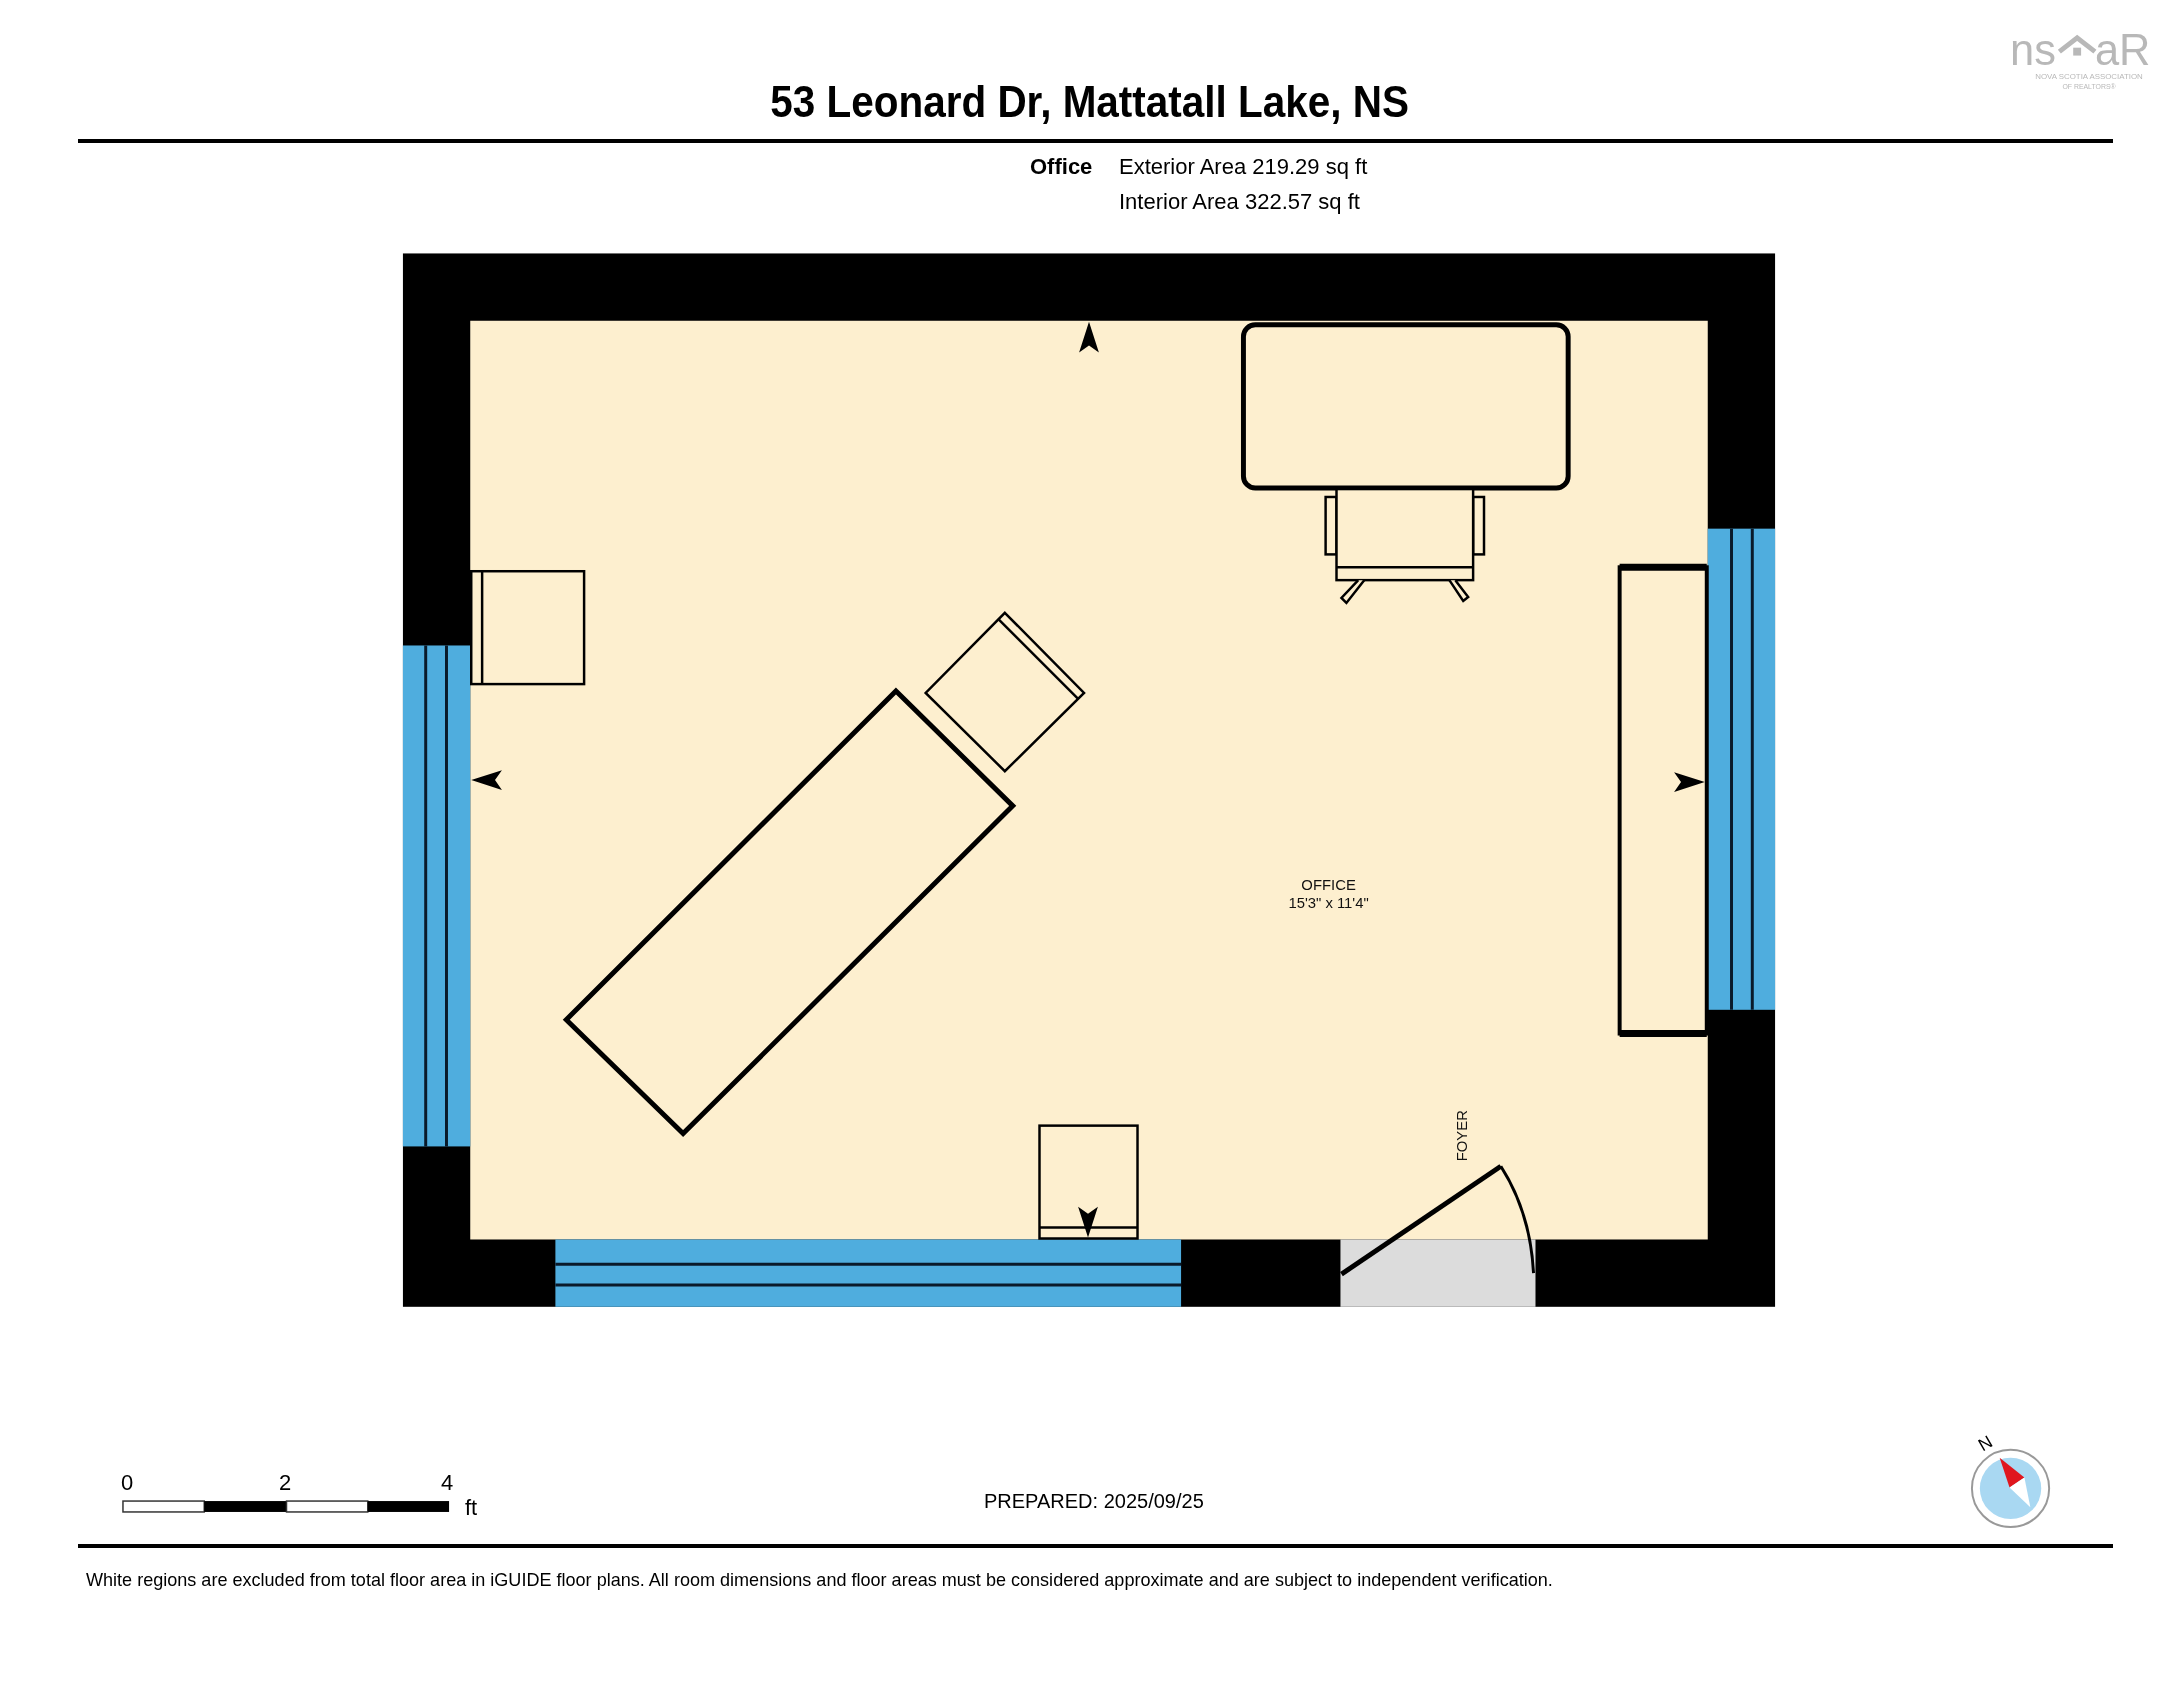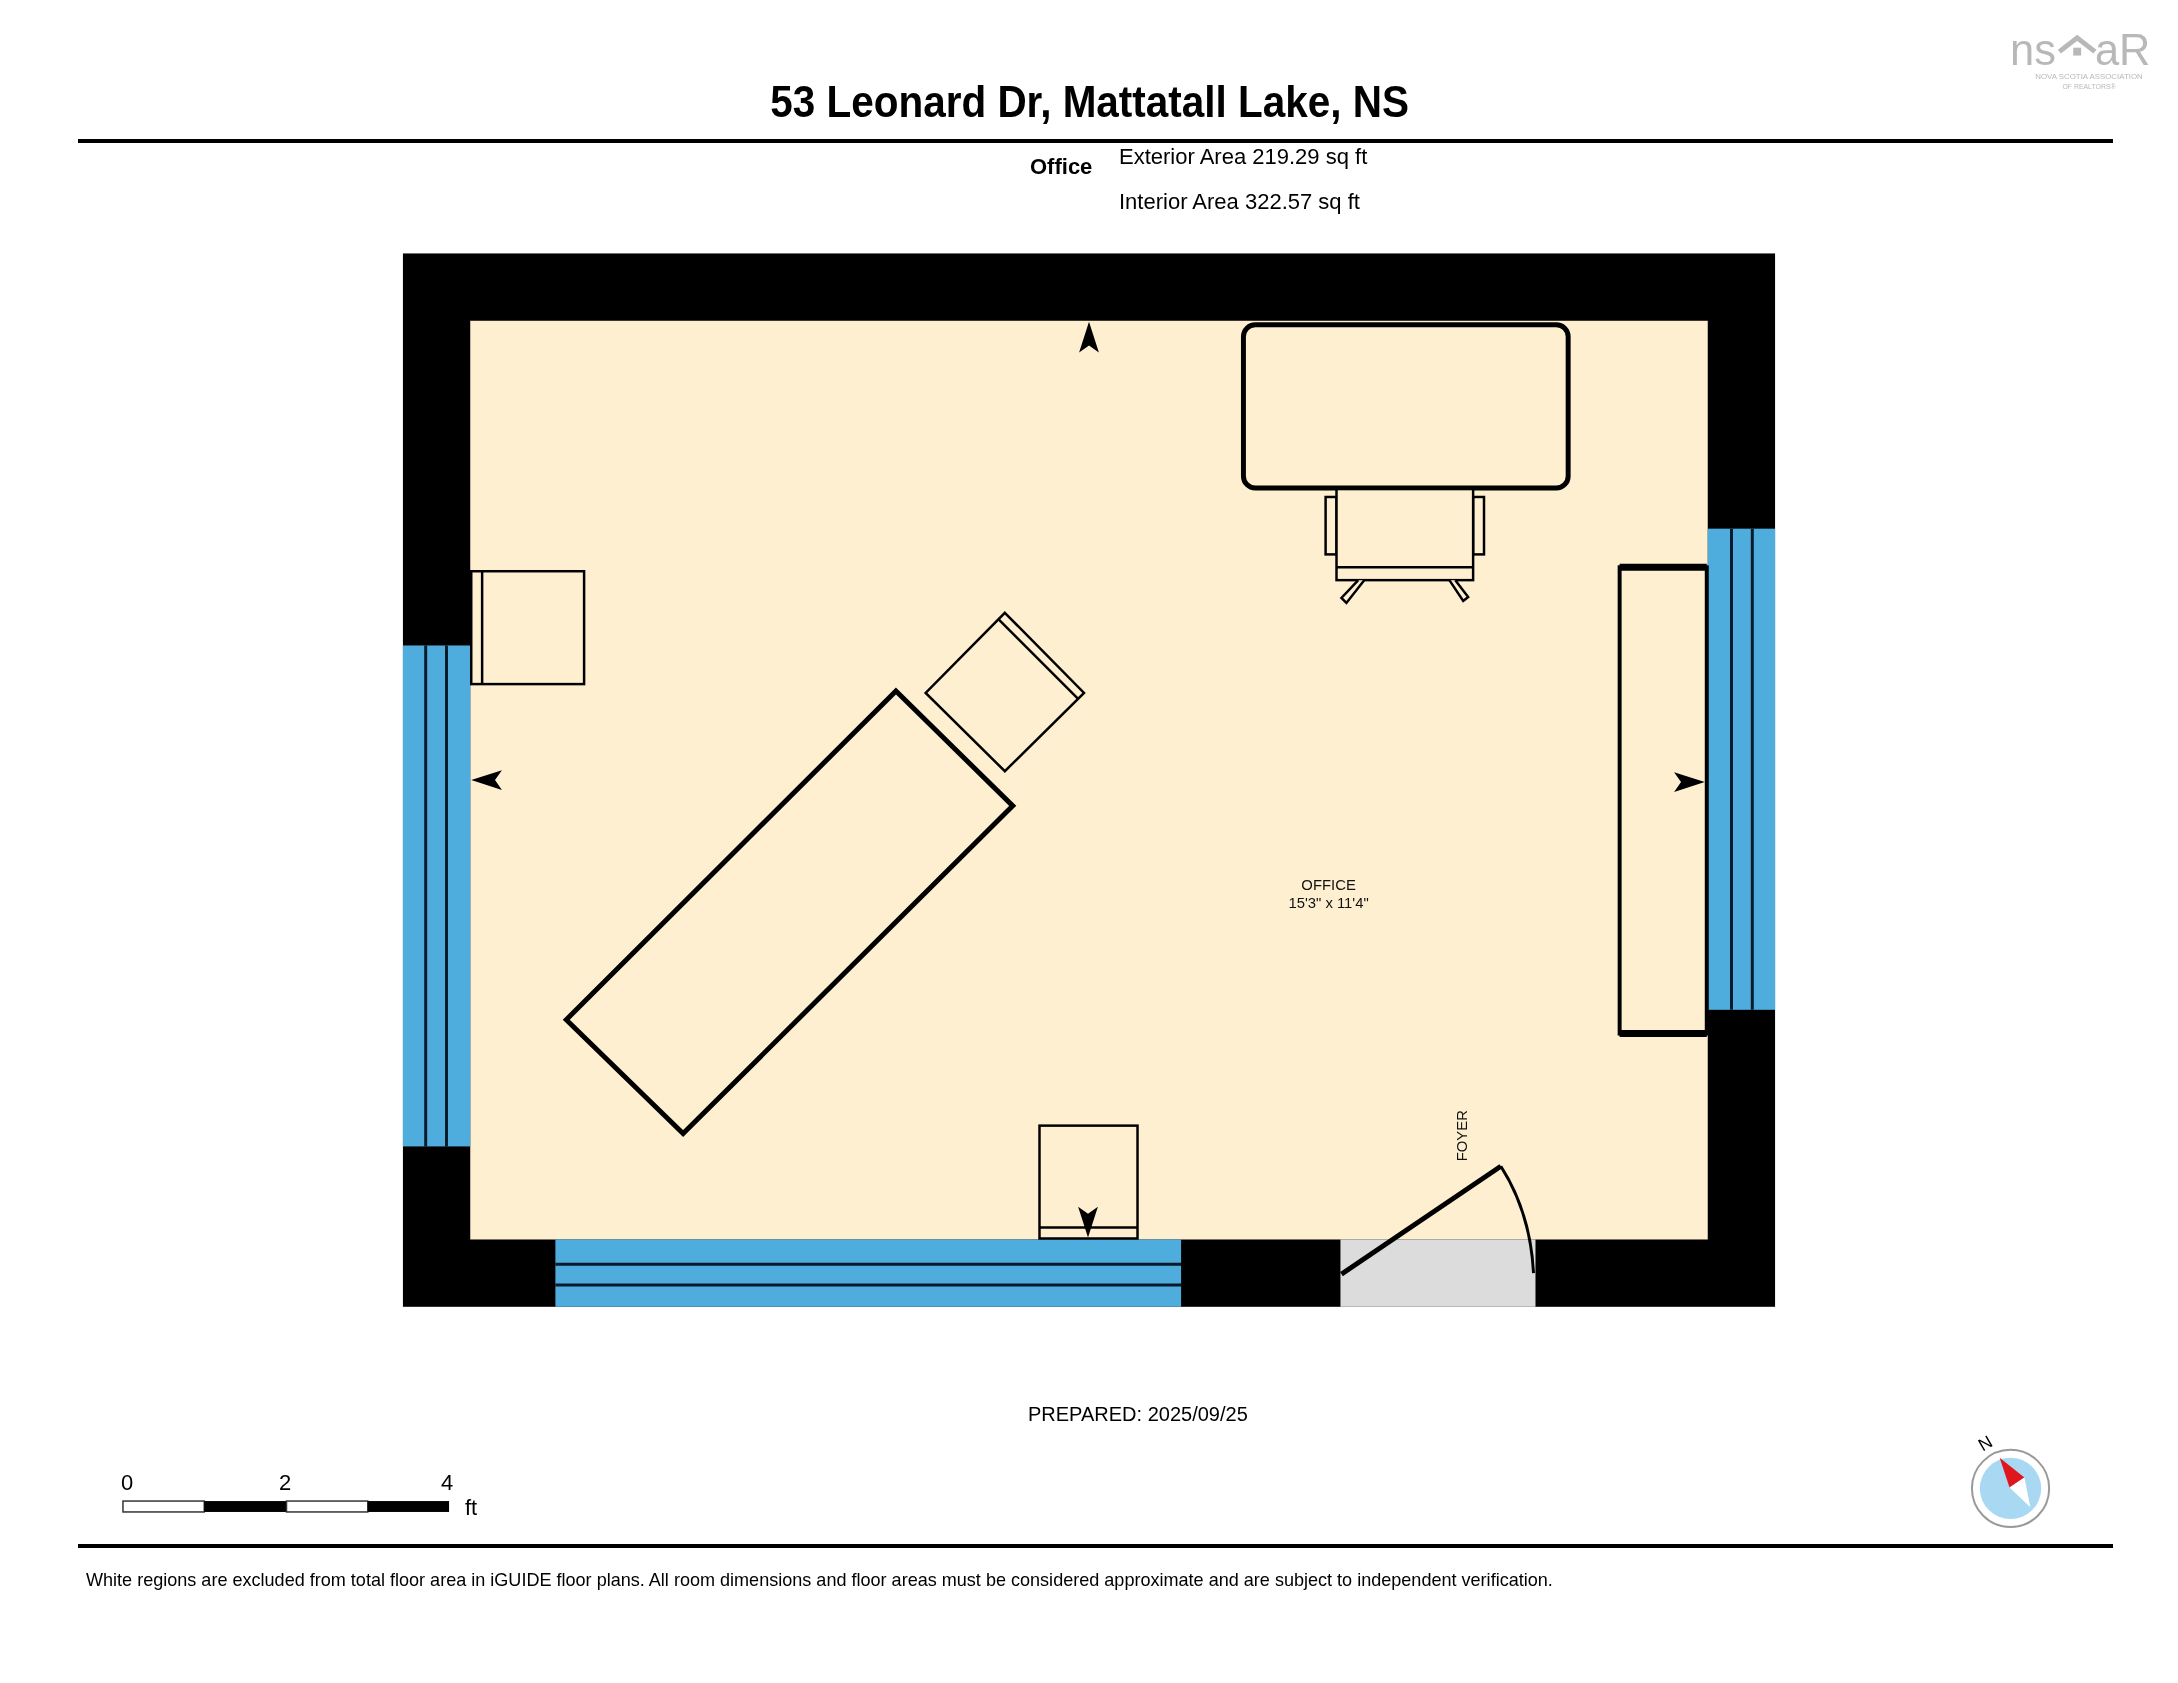--- a/index.html
+++ b/index.html
@@ -1,25 +1,25 @@
 <!DOCTYPE html>
 <html><head>
 <meta charset="utf-8">
 <style>
   html,body{margin:0;padding:0;background:#fff;}
   body{width:2178px;height:1683px;position:relative;overflow:hidden;font-family:"Liberation Sans",sans-serif;color:#000;}
   .abs{position:absolute;}
   #title{left:0;width:2178px;top:77px;text-align:center;font-size:44px;font-weight:bold;letter-spacing:0px;transform:scaleX(0.92);transform-origin:1097px 0;}
   .rule{left:78px;width:2035px;height:4px;background:#000;}
   #room-name{left:1030px;top:154px;font-size:22px;font-weight:bold;}
-  #ext{left:1119px;top:144px;font-size:22px;}
+  #ext{left:1119px;top:154px;font-size:22px;}
   #int{left:1119px;top:189px;font-size:22px;}
   #logo{left:2010px;top:22px;width:158px;height:79px;}
   #plan{left:0;top:0;}
-  #prepared{left:984px;top:1403px;font-size:20px;margin-left:44px;}
+  #prepared{left:984px;top:1490px;font-size:20px;}
   .scale-lbl{font-size:22px;top:1470px;}
   #footer{left:86px;top:1569px;font-size:19px;white-space:nowrap;transform:scaleX(0.95);transform-origin:0 0;}
   #compass{left:1965px;top:1426px;}
 </style>
 </head>
 <body>
 
 <div id="title" class="abs">53 Leonard Dr, Mattatall Lake, NS</div>
 
 <svg id="logo" class="abs" viewBox="0 0 160 80">

